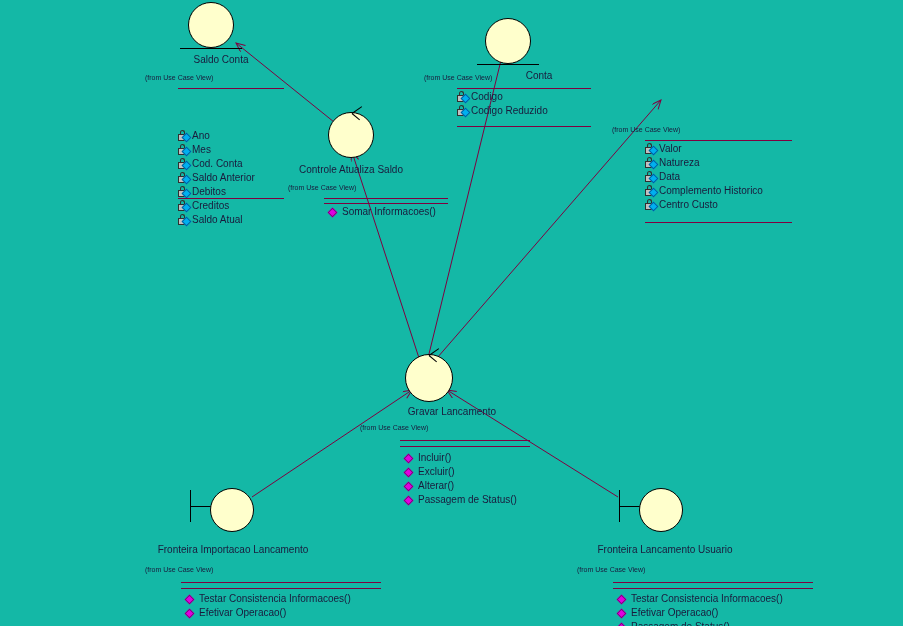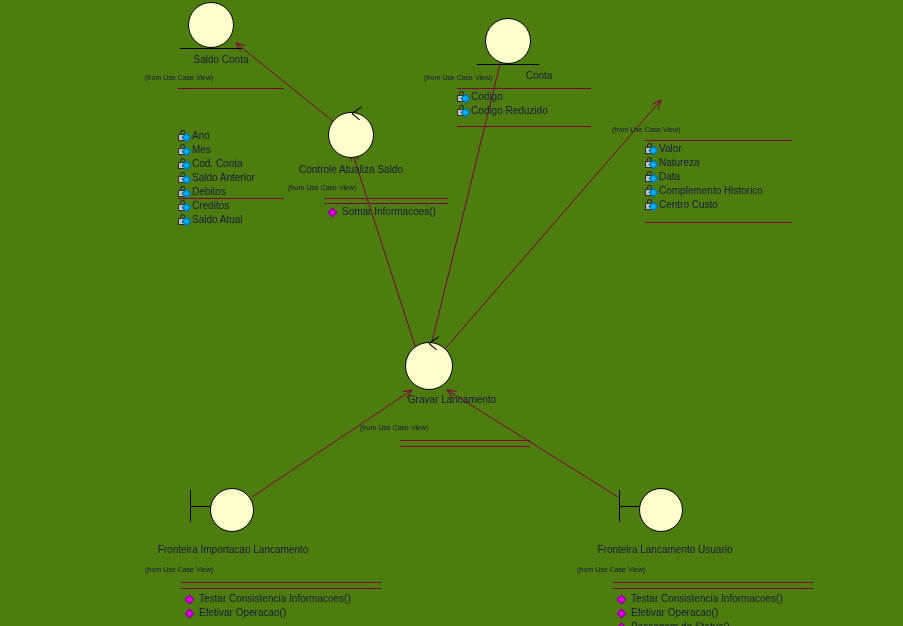--- a/index.html
+++ b/index.html
@@ -4,21 +4,21 @@
 <style>
   html, body {
     margin: 0;
     padding: 0;
     background: #ffffff;
   }
   #canvas {
     position: relative;
     width: 903px;
     height: 626px;
-    background: #4d7c0f;
+    background: #14b8a6;
     font-family: "Liberation Sans", sans-serif;
     overflow: hidden;
   }
   #edges {
     position: absolute;
     left: 0;
     top: 0;
     width: 903px;
     height: 626px;
     pointer-events: none;
@@ -320,30 +320,56 @@
             <i class="lock-s"></i>
             <i class="lock-b"></i>
             <i class="dia"></i>
           </span>
         <span>Centro Custo</span>
       </div>
     </div>
     <div class="rule" style="left:33px; top:96px; width:147px;"></div>
   </div>
 
-  <div class="node" style="left:403px; top:340px; width:140px; height:64px;">
+  <div class="node" style="left:403px; top:352px; width:140px; height:64px;">
     <div class="ball" style="left:2px; top:2px; width:48px; height:48px;"></div>
     <div class="stem" style="left:26px; top:3px; width:12px; transform:rotate(-35deg); transform-origin:left center;"></div>
     <div class="stem" style="left:26px; top:3px; width:10px; transform:rotate(40deg); transform-origin:left center;"></div>
     <div class="nodelabel" style="left:-6px; top:54px; width:110px;">Gravar Lancamento</div>
   </div>
   <div class="clsbox" style="left:360px; top:424px; width:200px; height:88px;">
     <div class="from">(from Use Case View)</div>
     <div class="rule" style="left:40px; top:16px; width:130px;"></div>
     <div class="rule" style="left:40px; top:22px; width:130px;"></div>
+    <div class="members" style="left:44px; top:27px;">
+      <div class="member">
+        <span class="ic op">
+            <i class="dia"></i>
+          </span>
+        <span>Incluir()</span>
+      </div>
+      <div class="member">
+        <span class="ic op">
+            <i class="dia"></i>
+          </span>
+        <span>Excluir()</span>
+      </div>
+      <div class="member">
+        <span class="ic op">
+            <i class="dia"></i>
+          </span>
+        <span>Alterar()</span>
+      </div>
+      <div class="member">
+        <span class="ic op">
+            <i class="dia"></i>
+          </span>
+        <span>Passagem de Status()</span>
+      </div>
+    </div>
   </div>
 
   <div class="node" style="left:188px; top:488px; width:180px; height:70px;">
     <div class="bar" style="left:2px; top:2px; height:32px;"></div>
     <div class="stem" style="left:2px; top:18px; width:21px;"></div>
     <div class="ball" style="left:22px; top:0px; width:44px; height:44px;"></div>
     <div class="nodelabel" style="left:-55px; top:56px; width:200px;">Fronteira Importacao Lancamento</div>
   </div>
   <div class="clsbox" style="left:145px; top:566px; width:260px; height:60px;">
     <div class="from">(from Use Case View)</div>

